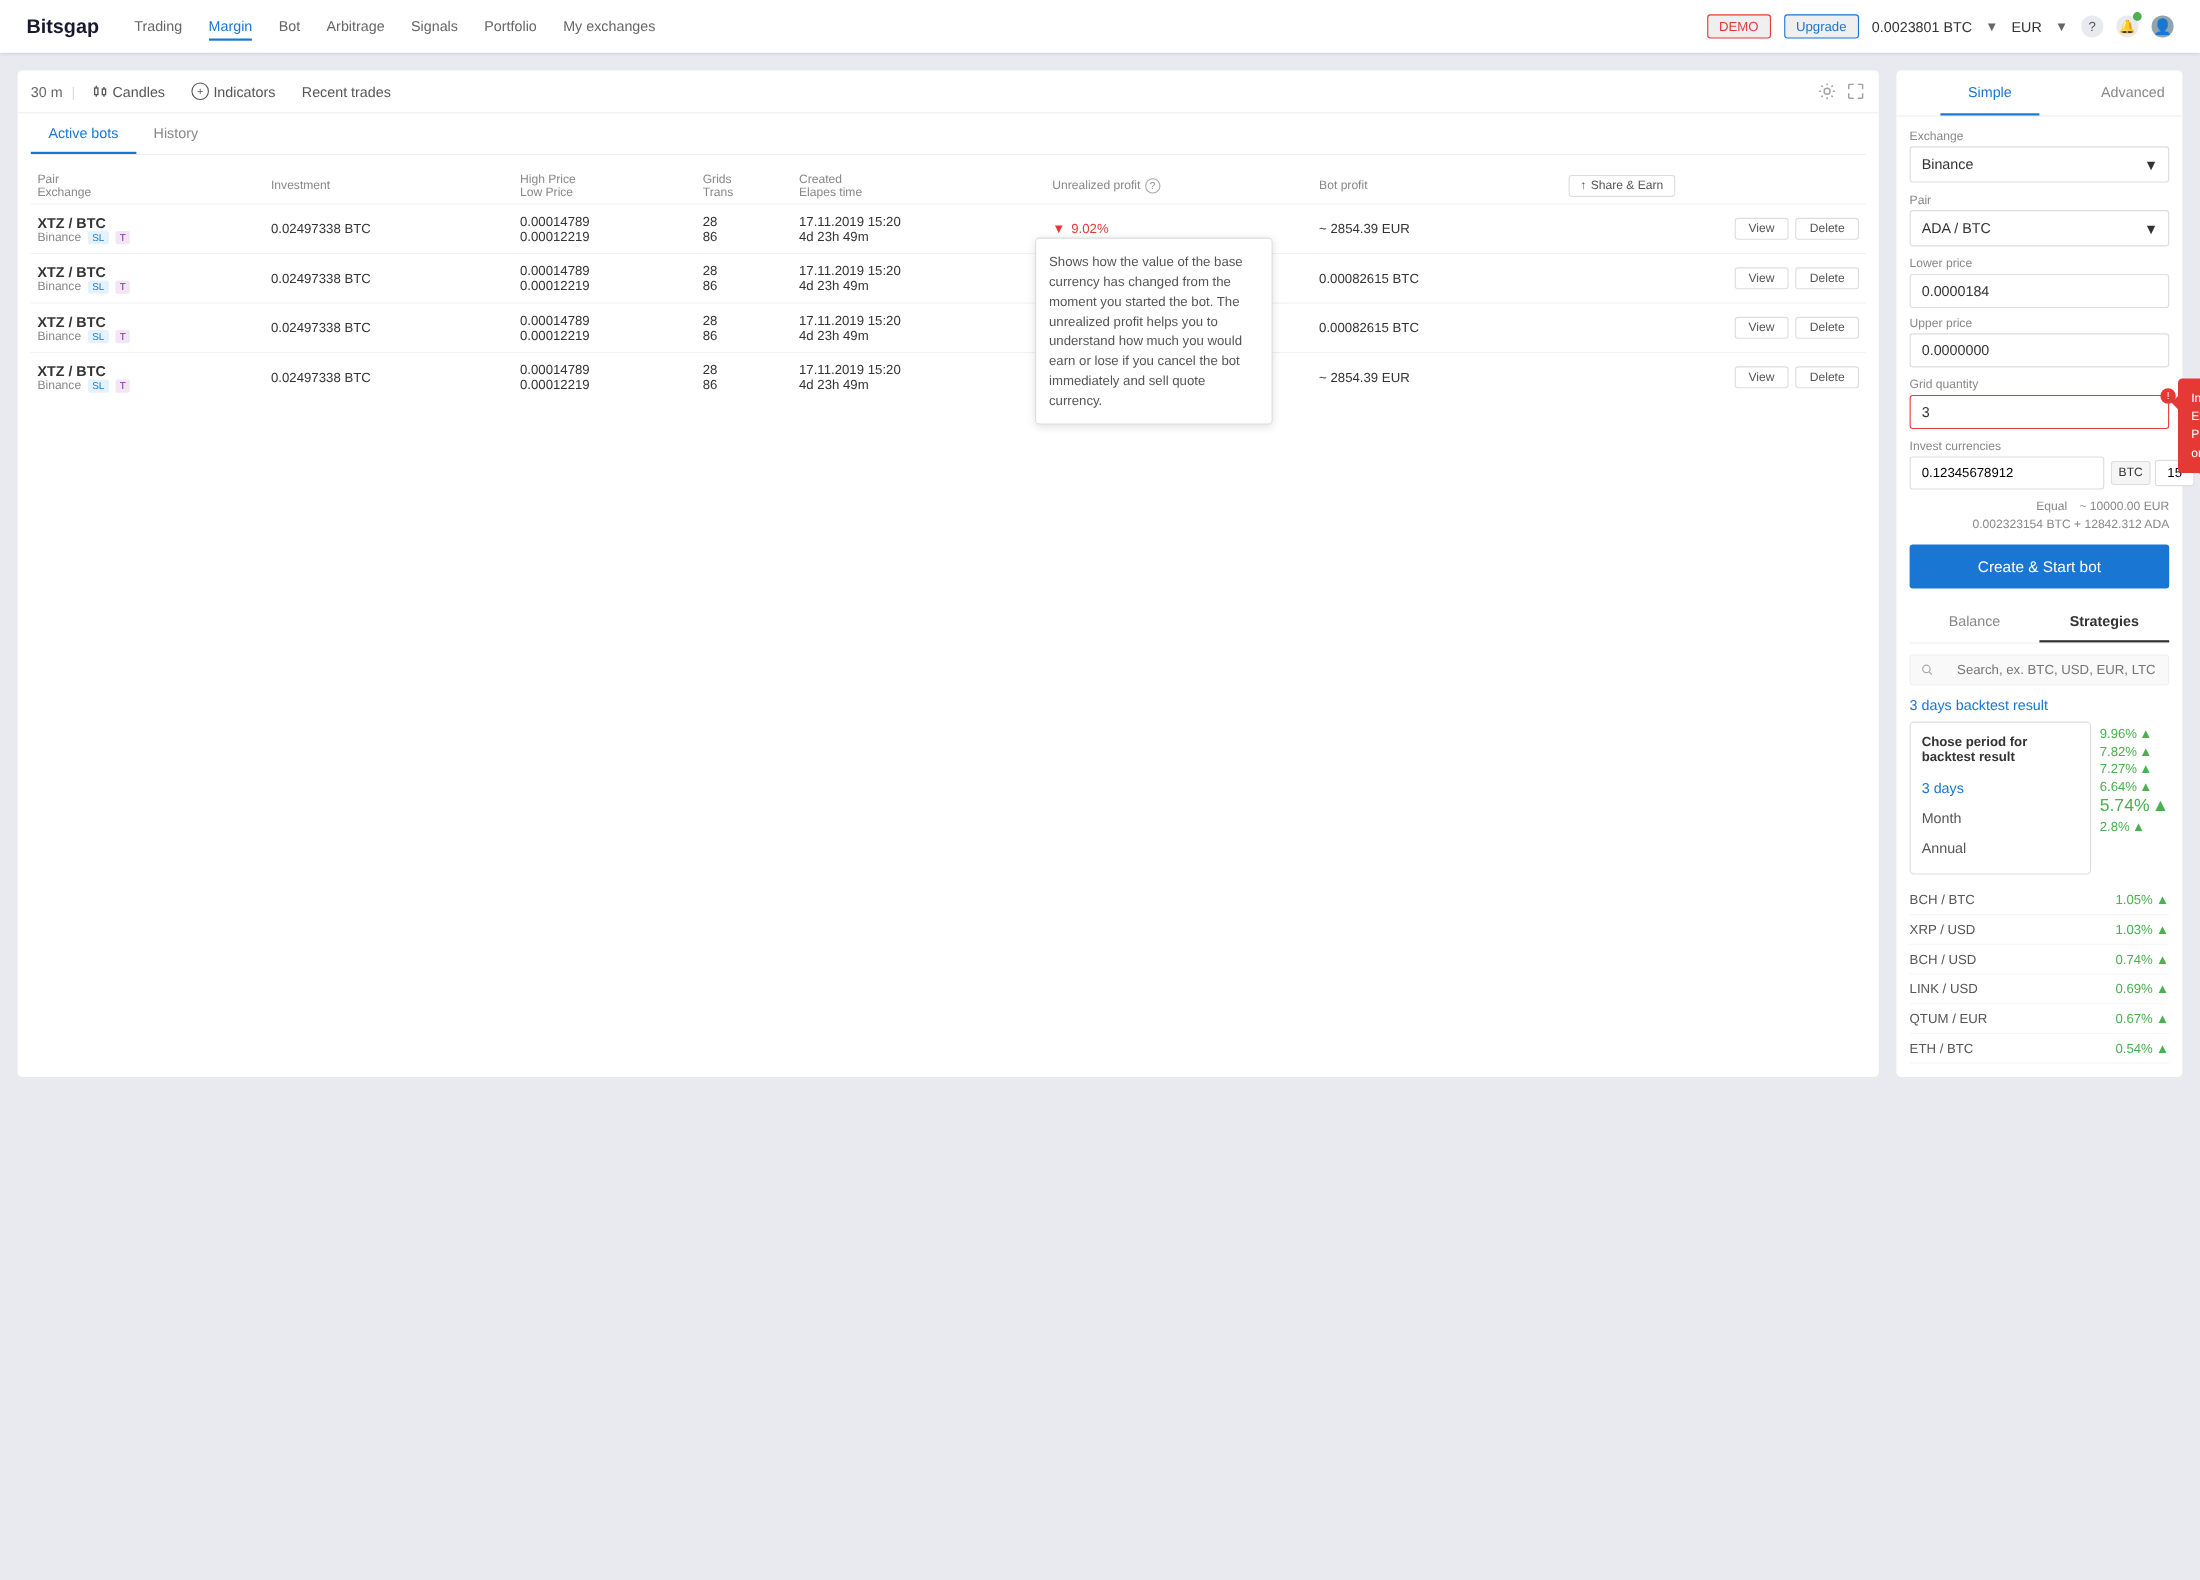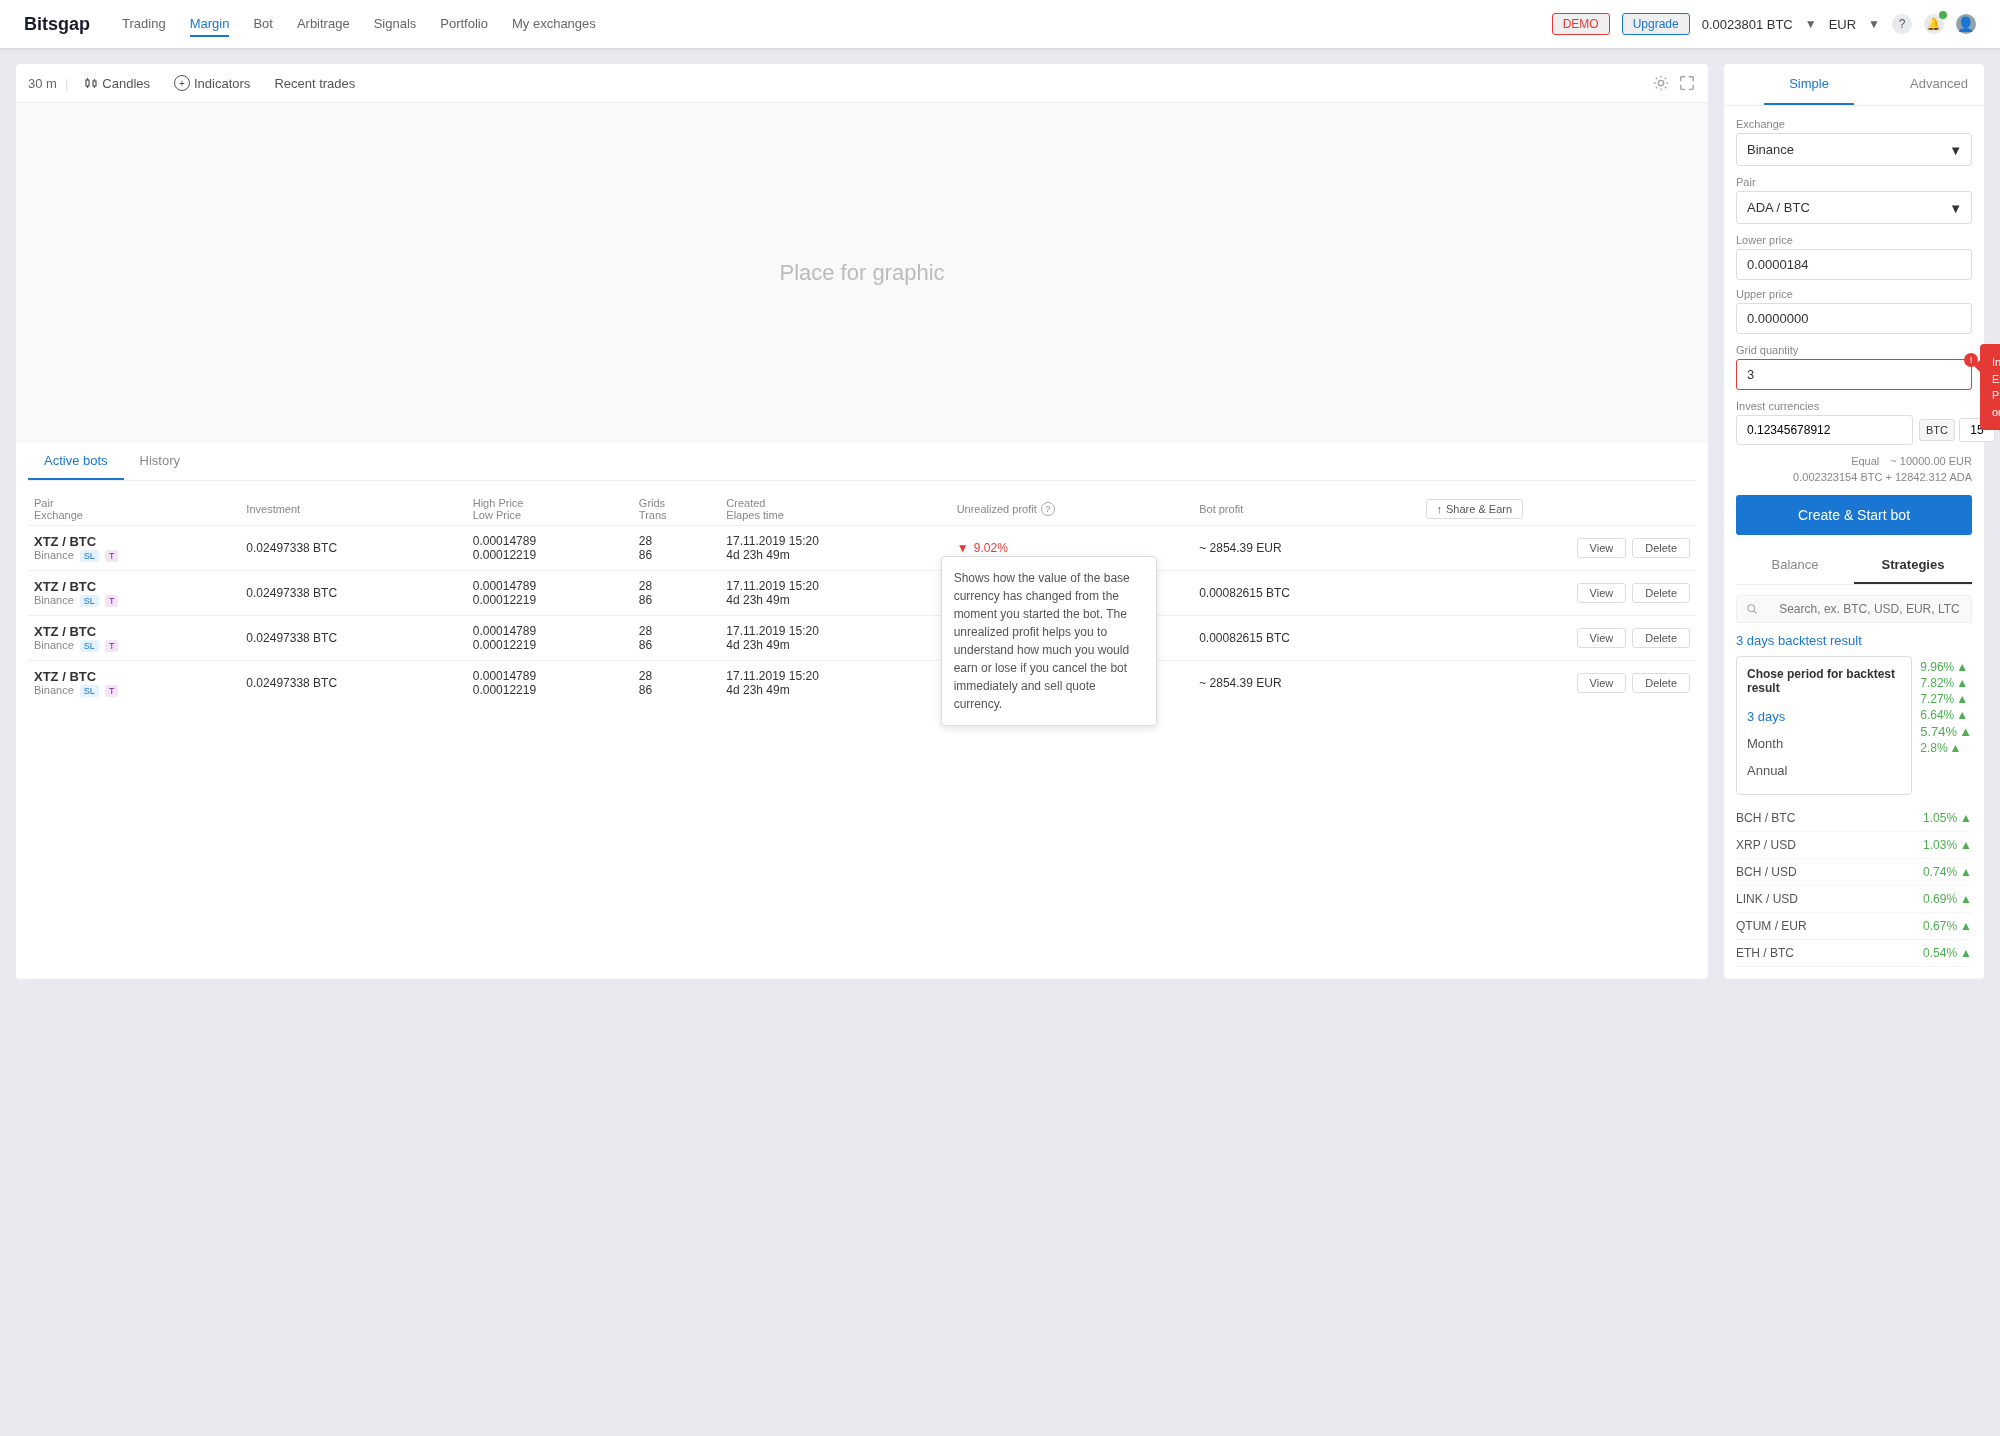--- a/index.html
+++ b/index.html
@@ -176,23 +176,20 @@
       <span class="toolbar-sep"></span>
       <svg class="gear-icon-svg" viewBox="0 0 20 20" fill="none" stroke="#666" stroke-width="1.5">
         <circle cx="10" cy="10" r="3"></circle>
         <path d="M10 2v2M10 16v2M2 10h2M16 10h2M4.22 4.22l1.42 1.42M14.36 14.36l1.42 1.42M4.22 15.78l1.42-1.42M14.36 5.64l1.42-1.42"></path>
       </svg>
       <svg class="expand-icon-svg" viewBox="0 0 20 20" fill="none" stroke="#666" stroke-width="1.5">
         <path d="M3 3h5M3 3v5M17 3h-5M17 3v5M3 17h5M3 17v-5M17 17h-5M17 17v-5"></path>
       </svg>
     </div>
 
-    <div class="chart-area">
-      <span>Place for graphic</span>
-    </div>
 
 
     <div class="bots-section">
       <div class="bots-tabs">
         <span class="bots-tab active">Active bots</span>
         <span class="bots-tab">History</span>
       </div>
 
       <table class="bots-table">
         <thead>
@@ -480,21 +477,21 @@
           <div class="backtest-card-title">Chose period for backtest result</div>
           <div class="period-item active">3 days</div>
           <div class="period-item">Month</div>
           <div class="period-item">Annual</div>
         </div>
         <div style="display:flex;flex-direction:column;gap:2px;justify-content:flex-start;padding-top:4px;">
           <div style="font-size:12px;color:#4caf50;font-weight:500;display:flex;align-items:center;gap:2px;">9.96% <span style="color:#4caf50;">▲</span></div>
           <div style="font-size:12px;color:#4caf50;font-weight:500;display:flex;align-items:center;gap:2px;">7.82% <span style="color:#4caf50;">▲</span></div>
           <div style="font-size:12px;color:#4caf50;font-weight:500;display:flex;align-items:center;gap:2px;">7.27% <span style="color:#4caf50;">▲</span></div>
           <div style="font-size:12px;color:#4caf50;font-weight:500;display:flex;align-items:center;gap:2px;">6.64% <span style="color:#4caf50;">▲</span></div>
-          <div style="font-size:13px;color:#4caf50;font-weight:500;display:flex;align-items:center;gap:2px;">5.74% <span style="color:#4caf50;">▲</span></div>
+          <div style="font-size:16px;color:#4caf50;font-weight:500;display:flex;align-items:center;gap:2px;">5.74% <span style="color:#4caf50;">▲</span></div>
           <div style="font-size:12px;color:#4caf50;font-weight:500;display:flex;align-items:center;gap:2px;">2.8% <span style="color:#4caf50;">▲</span></div>
         </div>
       </div>
 
       
       <ul class="strategy-list">
         <li class="strategy-item">
           <span class="strategy-name">BCH / BTC</span>
           <span class="strategy-pct">1.05% <span class="arrow-up">▲</span></span>
         </li>

